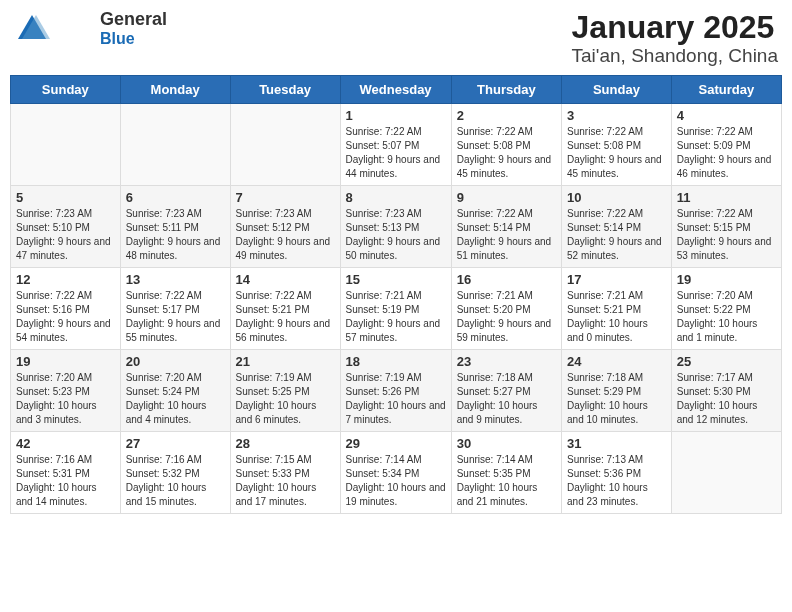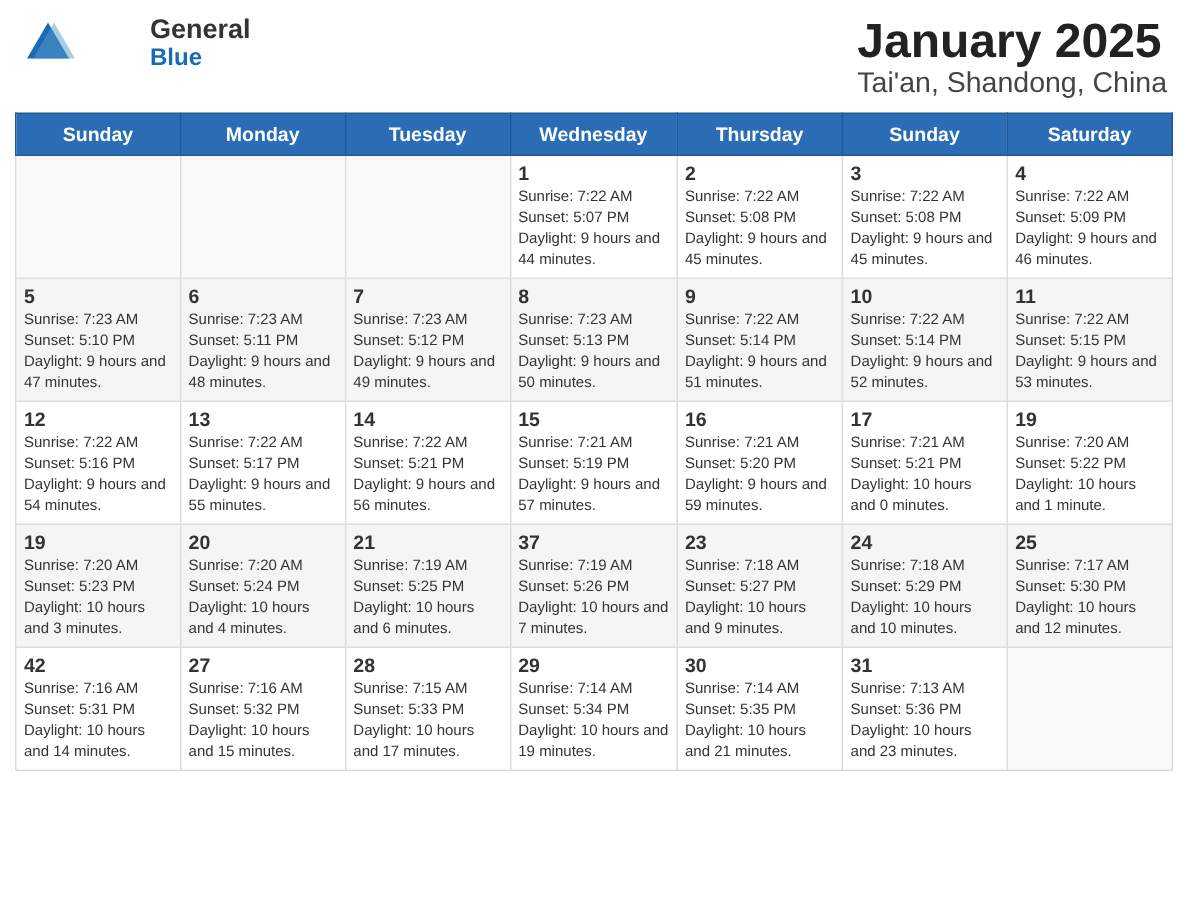--- a/index.html
+++ b/index.html
@@ -281,21 +281,21 @@
 and 4 minutes.</div>
         </td>
         <td>
           <span class="day-num">21</span>
           <div class="day-info">Sunrise: 7:19 AM
 Sunset: 5:25 PM
 Daylight: 10 hours
 and 6 minutes.</div>
         </td>
         <td>
-          <span class="day-num">37</span>
+          <span class="day-num">18</span>
           <div class="day-info">Sunrise: 7:19 AM
 Sunset: 5:26 PM
 Daylight: 10 hours
 and 7 minutes.</div>
         </td>
         <td>
           <span class="day-num">23</span>
           <div class="day-info">Sunrise: 7:18 AM
 Sunset: 5:27 PM
 Daylight: 10 hours

